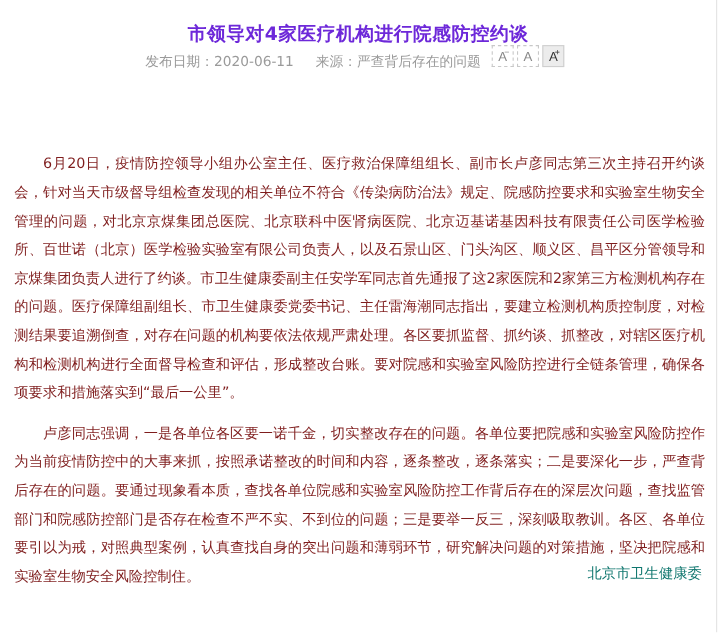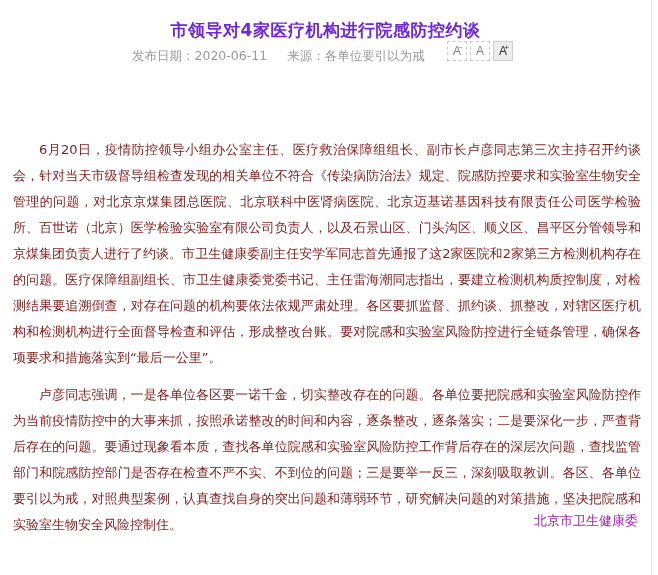--- a/index.html
+++ b/index.html
@@ -49,34 +49,34 @@
     position: absolute; left: 13px; top: 137px; width: 628px;
     font-size: 13px; line-height: 26px; color: #7f1d1d;
   }
   .content p {
     margin: 0 0 11px 0;
     text-indent: 2em;
     text-align: justify;
   }
   .sign {
     position: absolute; right: 20px; text-align: center;
-    font-size: 13px; color: #a21caf; white-space: nowrap;
+    font-size: 13px; color: #0f766e; white-space: nowrap;
   }
   .sign.org { top: 512px; }
   .sign.date { top: 548px; margin-top: 43px; }
 </style>
 </head>
 <body>
 
 <div class="right-border"></div>
 
 <h1 class="title">市领导对4家医疗机构进行院感防控约谈</h1>
 
 <div class="meta">
-  <span>发布日期：2020-06-11</span><span class="source">来源：各单位要引以为戒</span>
+  <span>发布日期：2020-06-11</span><span class="source">来源：严查背后存在的问题</span>
 </div>
 
 <div class="font-ctrls">
   <div class="fbtn">
     <span>A</span>
       <sup>−</sup>
   </div>
   <div class="fbtn">
     <span>A</span>
   </div>

